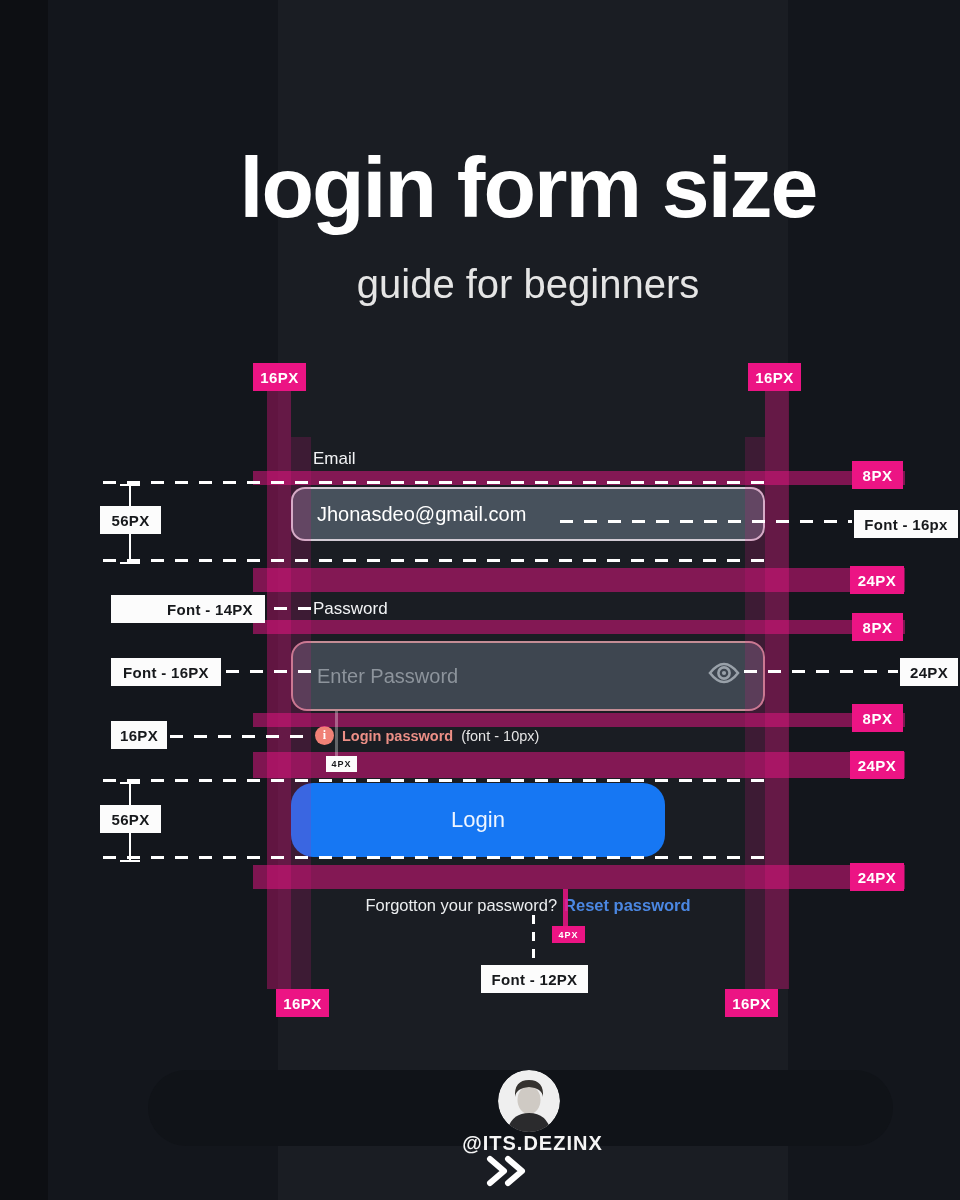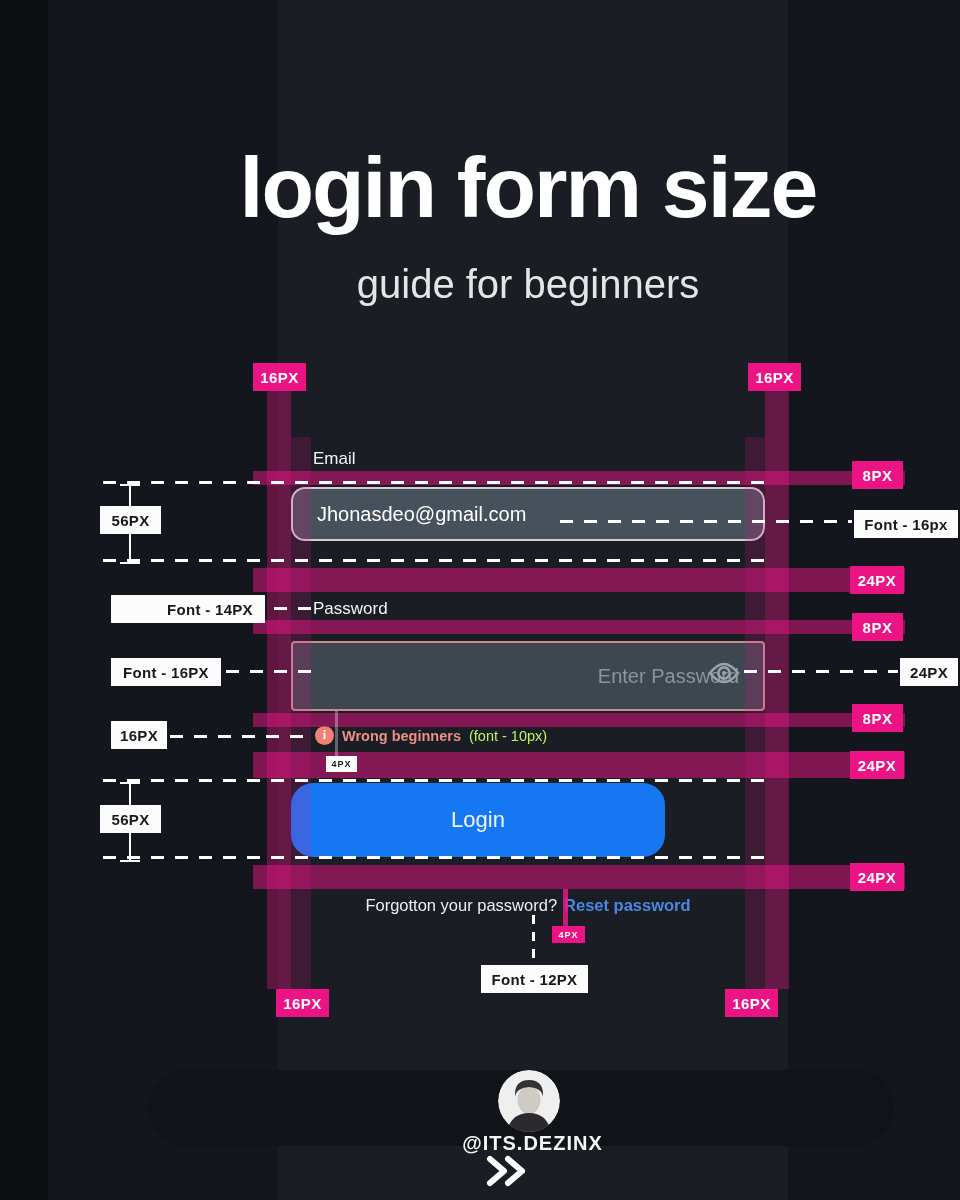--- a/index.html
+++ b/index.html
@@ -27,30 +27,30 @@
   .hdash{height:3px;background:repeating-linear-gradient(90deg,#ffffff 0 13px,transparent 13px 24px);z-index:30;}
   .vdash{width:3px;background:repeating-linear-gradient(180deg,#ffffff 0 9px,transparent 9px 17px);z-index:30;}
   .vmeasure{width:20px;border-top:2px solid #fff;border-bottom:2px solid #fff;
             background:linear-gradient(#fff,#fff) center/2px 100% no-repeat;z-index:30;}
   .vline{z-index:22;}
   
   .field-label{color:#f2f3f5;font-size:17px;font-weight:500;z-index:15;}
   .input{position:absolute;box-sizing:border-box;border-radius:14px;font-size:20px;font-weight:500;
          padding:0 24px;outline:none;z-index:10;}
   #email-input{background:#47515C;border:2px solid rgba(235,224,233,0.85);color:#ffffff;}
-  #password-input{background:#3E4650;border:2px solid rgba(242,166,172,0.75);color:#e8eaec;border-radius:4px;text-align:right;}
+  #password-input{background:#3E4650;border:2px solid rgba(242,166,172,0.75);color:#e8eaec;border-radius:16px;}
   #password-input::placeholder{color:#8d949c;opacity:1;}
   .login-btn{position:absolute;border:none;border-radius:22px;background:#1677F3;color:#eef5ff;
              font-size:22px;font-weight:500;z-index:10;font-family:"Liberation Sans",sans-serif;cursor:pointer;}
   .error-row{display:flex;align-items:center;gap:8px;z-index:15;}
   .info-dot{width:19px;height:19px;border-radius:50%;background:#F08176;color:#fff;display:flex;
             align-items:center;justify-content:center;font-size:12px;font-weight:700;
             font-family:"Liberation Serif",serif;}
   .err-text{color:#ec8f86;font-size:14.5px;font-weight:600;}
-  .err-note{color:#bef264;font-size:14.5px;font-weight:500;}
+  .err-note{color:#e5e5e5;font-size:14.5px;font-weight:500;}
   .forgot-row{left:0;right:0;display:flex;justify-content:center;gap:7px;font-size:16.5px;z-index:15;}
   .forgot-text{color:#eceef0;font-weight:500;}
   .reset-link{color:#4b87e2;font-weight:600;cursor:pointer;}
   
   .footer-pill{left:100px;top:1070px;width:745px;height:76px;background:#101318;border-radius:38px;
                display:flex;align-items:center;z-index:50;flex-direction:column;}
   .avatar{width:62px;height:62px;border-radius:50%;margin-left:16px;overflow:hidden;flex:0 0 auto;}
   .handle{color:#f5f5f5;font-size:20px;font-weight:700;letter-spacing:1px;margin-left:24px;flex:1;}
   .chevrons{margin-right:28px;display:flex;}
 </style>
@@ -78,21 +78,21 @@
   <input id="password-input" class="input" style="left: 243px; top: 641px; width: 474px; height: 70px;" type="text" readonly="" placeholder="Enter Password">
 
   <svg class="abs" style="left:660px;top:661px;z-index:15;" width="32" height="24" viewBox="0 0 32 24">
     <path d="M2 12 Q9 3 16 3 Q23 3 30 12 Q23 21 16 21 Q9 21 2 12 Z" fill="none" stroke="#99a1a9" stroke-width="2.6"></path>
     <circle cx="16" cy="12" r="5.6" fill="none" stroke="#99a1a9" stroke-width="2.6"></circle>
     <circle cx="16" cy="12" r="2.1" fill="#99a1a9"></circle>
   </svg>
 
   <div class="abs error-row" style="left:267px;top:726px;">
     <div class="info-dot">i</div>
-    <span class="err-text">Wrong beginners</span>
+    <span class="err-text">Login password</span>
     <span class="err-note">(font - 10px)</span>
   </div>
 
   <button class="login-btn" style="left:243px;top:783px;width:374px;height:74px;">Login</button>
 
   <div class="abs forgot-row" style="top:896px;">
     <span class="forgot-text">Forgotton your password?</span>
     <span class="reset-link">Reset password</span>
   </div>
 

